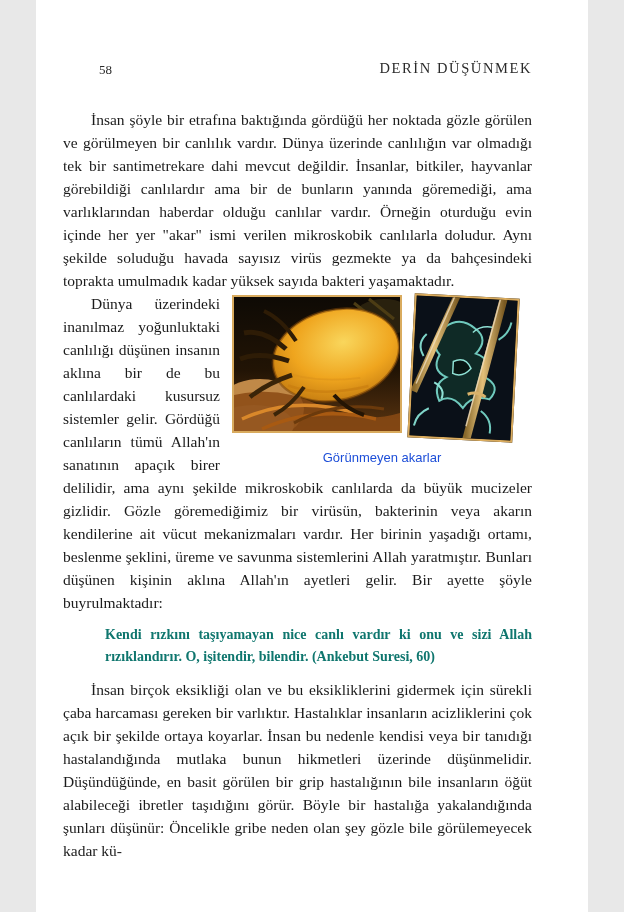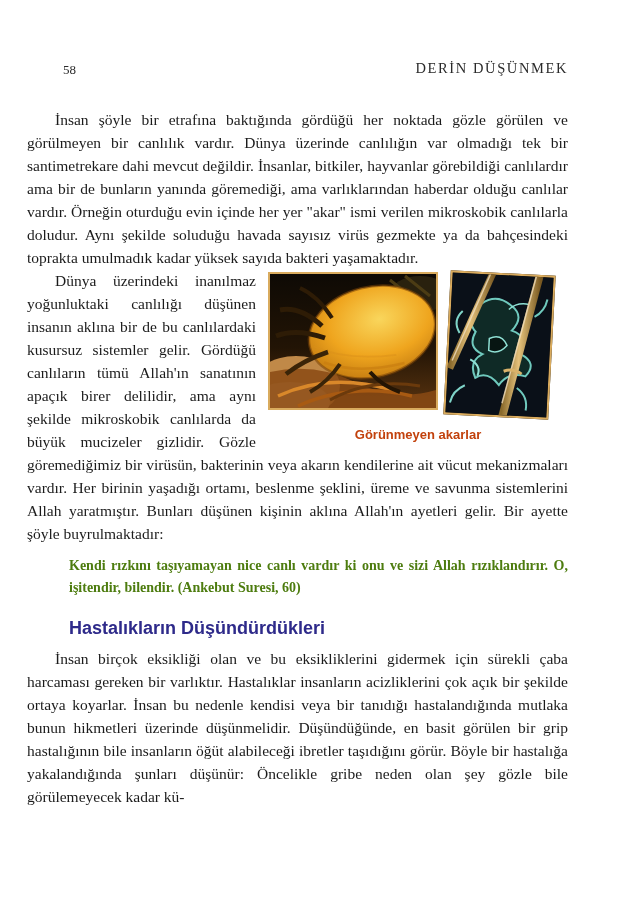--- a/index.html
+++ b/index.html
@@ -1,18 +1,18 @@
 <!DOCTYPE html>
 <html lang="tr"><head>
 <meta charset="utf-8">
 <style>
   html, body { margin: 0; padding: 0; background: #e8e8e8; }
   .page {
     position: relative;
-    width: 624px;
+    width: 552px;
     height: 912px;
     margin: 0 auto;
     background: #ffffff;
     font-family: "Liberation Serif", serif;
     color: #1b1b1b;
     overflow: hidden;
   }
   .page-header {
     position: relative;
     margin: 60px 56px 0 63px;
@@ -58,31 +58,31 @@
     display: block;
     background: #120d07;
   }
   .photo-left  { width: 166px; height: 134px; }
   .photo-right-wrap { transform: rotate(3deg); transform-origin: 50% 50%; margin-top: 1px; }
   .photo-right { width: 101px; height: 140px; }
   .fig-caption {
     margin-top: 6px;
     text-align: center;
     font-family: "Liberation Sans", sans-serif;
-    font-weight: bold;
+    font-weight: normal;
     font-size: 13px;
-    color: #c2410c;
+    color: #1d4ed8;
   }
   .quote {
     margin: 10px 0 10px 42px;
     font-weight: bold;
     font-size: 14px;
     line-height: 22px;
     text-align: justify;
-    color: #4d7c0f;
+    color: #0f766e;
   }
   .section-heading {
     margin: 18px 0 7px 42px;
     font-family: "Liberation Sans", sans-serif;
     font-weight: bold;
     font-size: 18px;
     color: #2e2a8a;
     text-align: left;
     text-indent: 0;
   }
@@ -163,18 +163,17 @@
         <line x1="85" y1="-6" x2="56" y2="128" stroke="#f0debe" stroke-width="1.5" opacity="0.8"></line>
         <path d="M56 96 Q66 92 74 98" stroke="#d9b26a" stroke-width="3" fill="none"></path>
       </svg>
             </span>
           </span>
           <span class="fig-caption" style="display:block">Görünmeyen akarlar</span>
         </span><span>Dünya üzerindeki inanılmaz yoğunluktaki canlılığı düşünen insanın aklına bir de bu canlılardaki kusursuz sistemler gelir. Gördüğü canlıların tümü Allah'ın sanatının apaçık birer delilidir, ama aynı şekilde mikroskobik canlılarda da büyük mucizeler gizlidir. Gözle göremediğimiz bir virüsün, bakterinin veya akarın kendilerine ait vücut mekanizmaları vardır. Her birinin yaşadığı ortamı, beslenme şeklini, üreme ve savunma sistemlerini Allah yaratmıştır. Bunları düşünen kişinin aklına Allah'ın ayetleri gelir. Bir ayette şöyle buyrulmaktadır:</span></p>
 
     <p class="quote">Kendi rızkını taşıyamayan nice canlı vardır ki onu ve sizi Allah rızıklandırır. O, işitendir, bilendir. (Ankebut Suresi, 60)</p>
 
-    <h2 class="section-heading">Hastalıkların Düşündürdükleri</h2>
 
     <p class="par">İnsan birçok eksikliği olan ve bu eksikliklerini gidermek için sürekli çaba harcaması gereken bir varlıktır. Hastalıklar insanların acizliklerini çok açık bir şekilde ortaya koyarlar. İnsan bu nedenle kendisi veya bir tanıdığı hastalandığında mutlaka bunun hikmetleri üzerinde düşünmelidir. Düşündüğünde, en basit görülen bir grip hastalığının bile insanların öğüt alabileceği ibretler taşıdığını görür. Böyle bir hastalığa yakalandığında şunları düşünür: Öncelikle gribe neden olan şey gözle bile görülemeyecek kadar kü-</p>
 
   </div>
 </div>
 
 </body></html>

